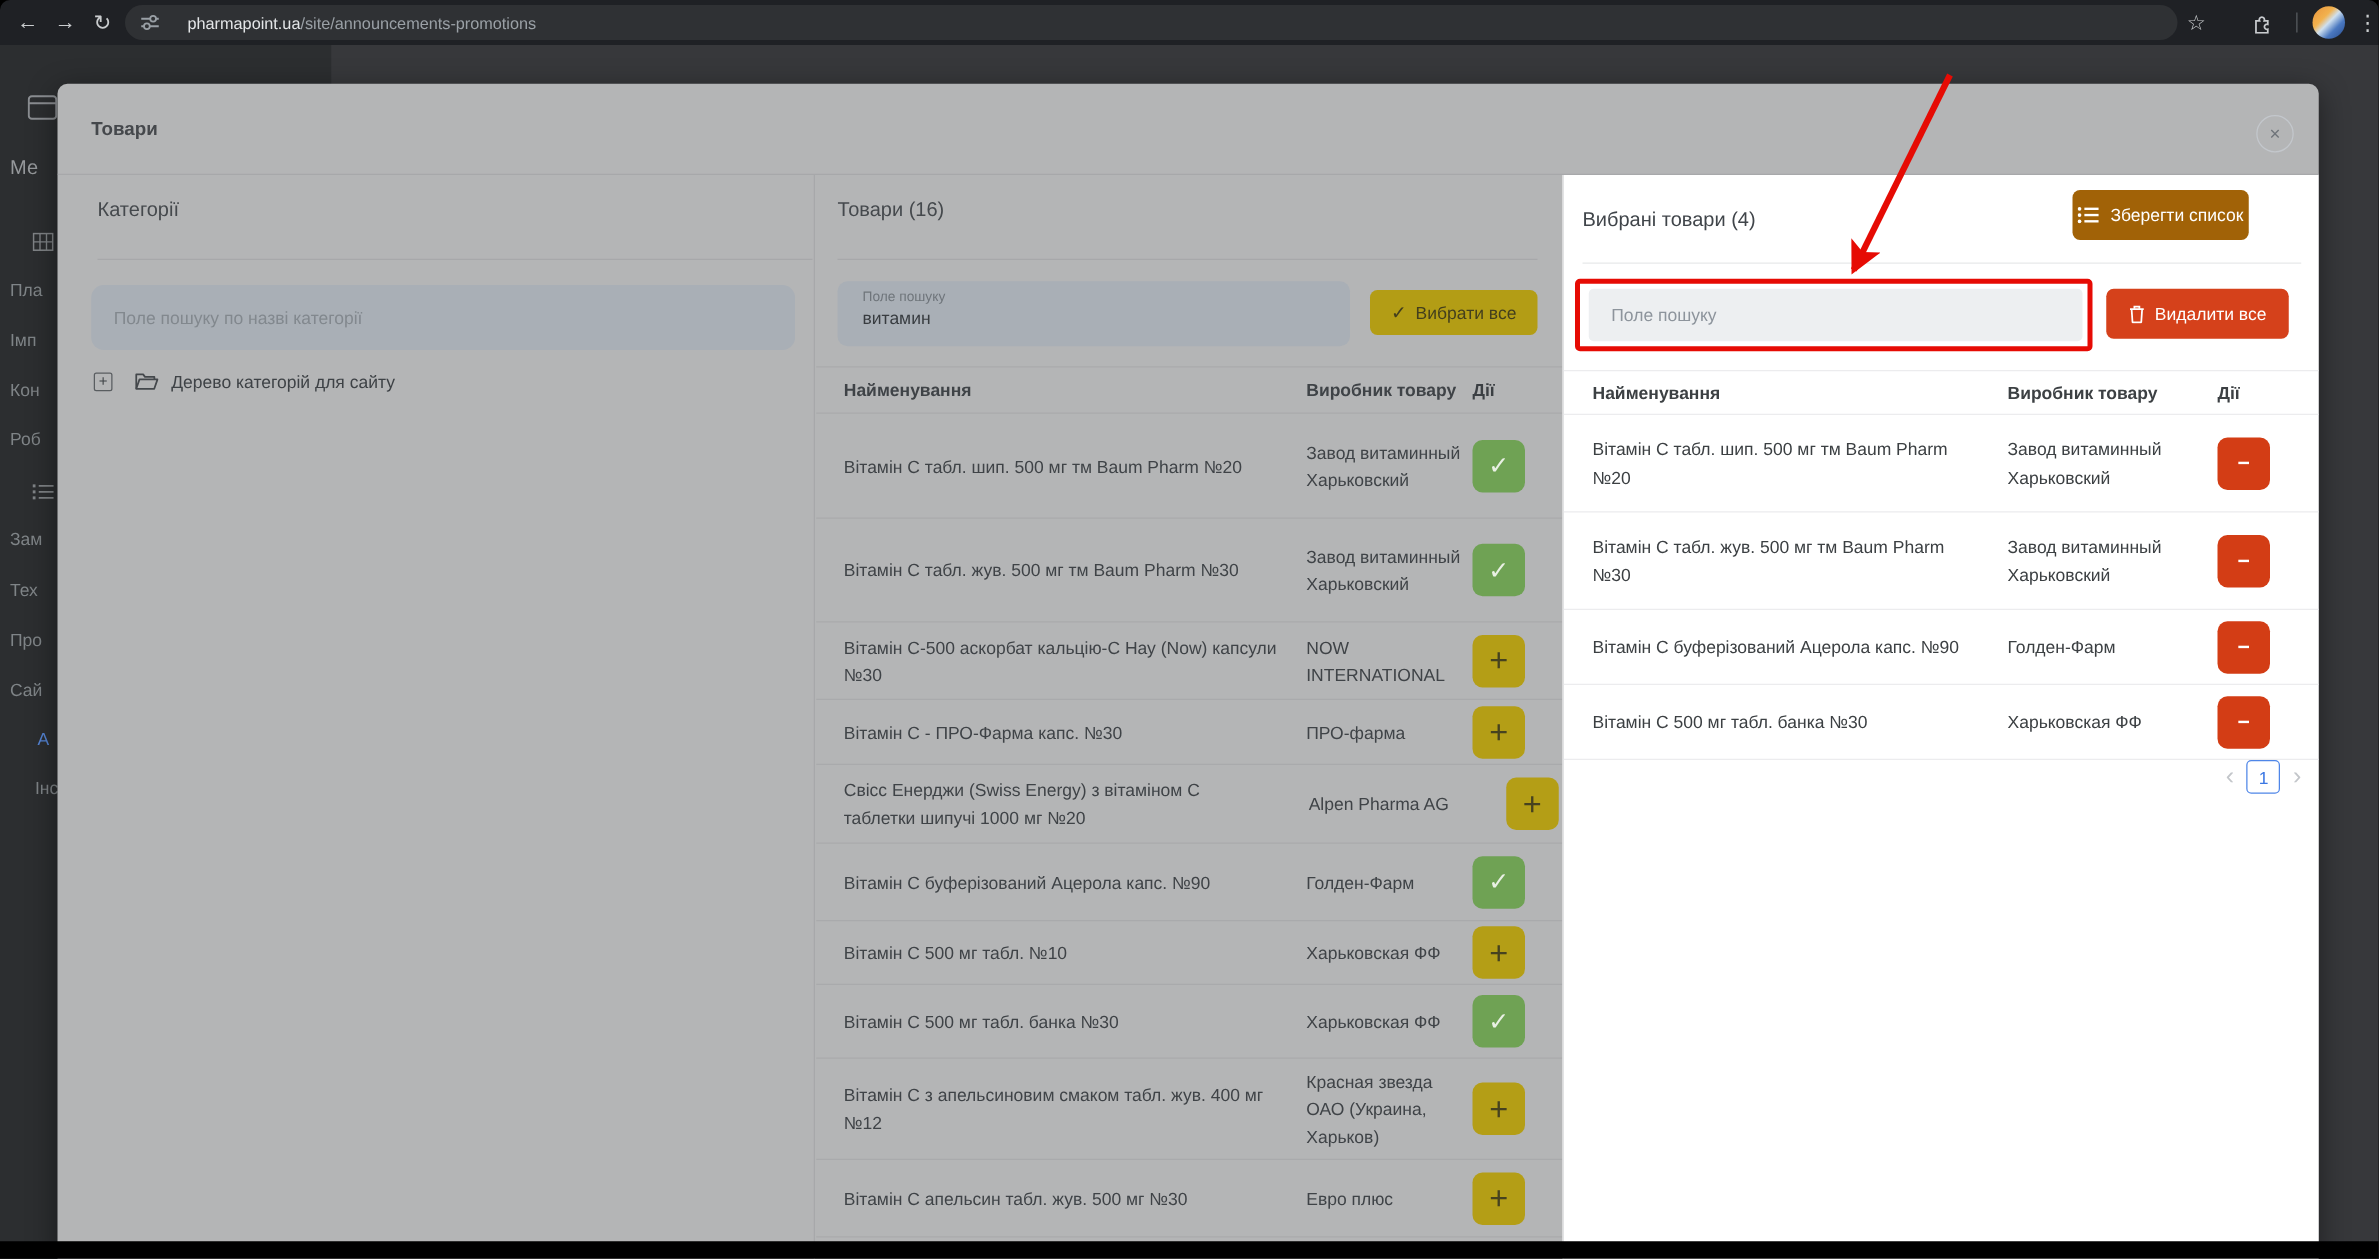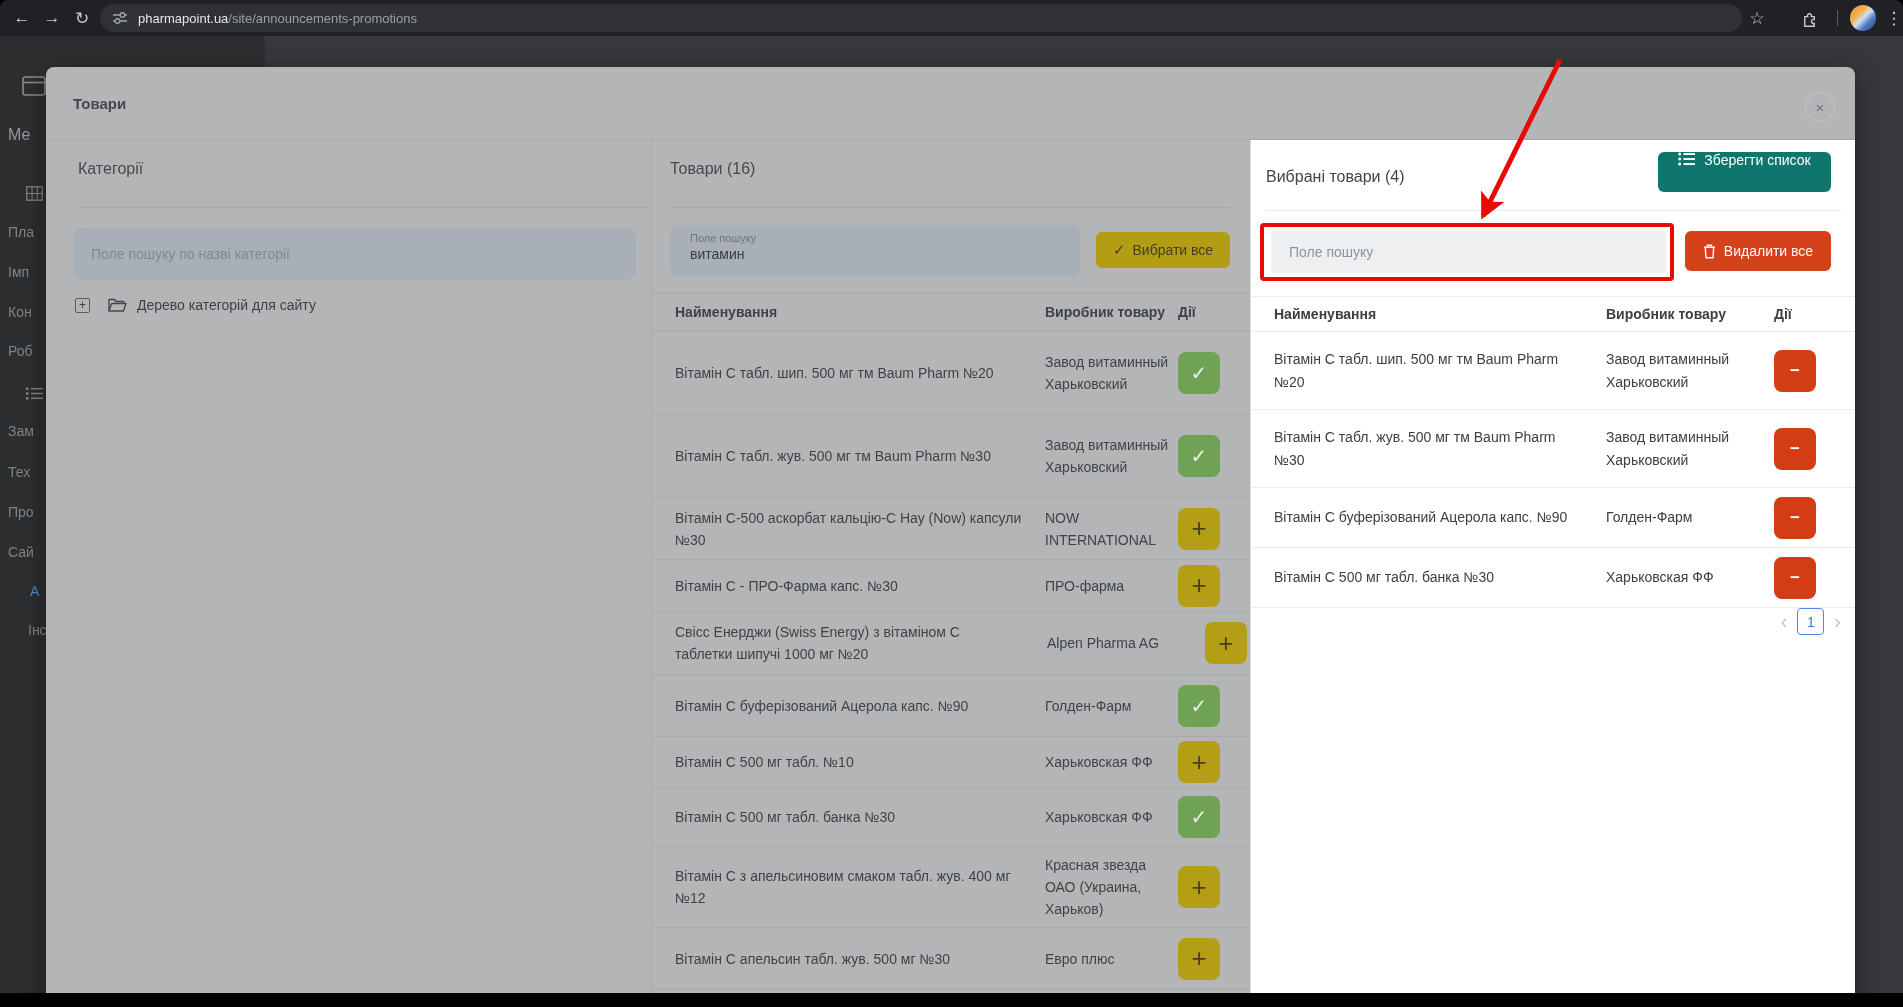--- a/index.html
+++ b/index.html
@@ -6,21 +6,21 @@
   html,body { width:1903px; height:1007px; overflow:hidden; background:#000; }
   body { font-family:"Liberation Sans", sans-serif; }
   .stage { position:relative; width:1903px; height:1007px; }
 
   
   .browser-bar { position:absolute; left:0; top:0; width:1903px; height:36px;
     background:#1f2125; border-radius:8px 8px 0 0; z-index:1; }
   .nav-ico { position:absolute; top:0; height:36px; display:flex; align-items:center; justify-content:center;
     color:#c9ccce; font-size:17px; width:28px; cursor:pointer; }
   .addr-pill { position:absolute; left:100px; top:4px; width:1642px; height:28px; border-radius:14px;
-    background:#2f3134; display:flex; align-items:center; padding-left:12px; }
+    background:#2f3134; display:flex; align-items:center; padding-left:12px;gap:12px; }
   .addr-text { font-size:13px; margin-left:10px; white-space:nowrap; }
   .addr-domain { color:#e4e6e8; }
   .addr-path { color:#9aa0a6; }
   .avatar { position:absolute; left:1850px; top:5px; width:26px; height:26px; border-radius:50%;
     background:linear-gradient(135deg,#e8923a 0%,#f2b24e 35%,#cfe0ef 50%,#4a78c0 70%,#274a8b 100%); }
   .bar-divider { position:absolute; left:1837px; top:10px; width:1px; height:16px; background:#5a5e62; }
 
   
   .page { position:absolute; left:0; top:36px; width:1903px; height:971px; background:#37383b; z-index:2; }
   .sidebar { position:absolute; left:0; top:0; width:265px; height:971px; background:#2c2e30; }
@@ -78,23 +78,23 @@
 
   .act-btn { width:42px; height:42px; border:none; border-radius:8px; cursor:pointer;
     font-family:"Liberation Sans",sans-serif; display:flex; align-items:center; justify-content:center; }
   .act-btn[data-variant="check"] { background:#6fa254; color:#e9f0e4; font-size:20px; }
   .act-btn[data-variant="plus"]  { background:#b49e16; color:#46421f; font-size:26px; font-weight:300; }
 
   
   .panel-sel { position:absolute; left:1204px; top:73px; width:605px; height:867px; background:#ffffff;
     border-left:1px solid #d9dadb; }
   .panel-sel .col-title { color:#40454a; }
-  .btn-save { position:absolute; left:407px; top:12px; width:173px; height:40px; background:#0f766e;
+  .btn-save { position:absolute; left:407px; top:12px; width:141px; height:40px; background:#a16207;
     border:none; border-radius:6px; color:#fff; font-size:14px; font-weight:500;
-    display:flex; justify-content:center; gap:9px; cursor:pointer;
+    display:flex; align-items:center; justify-content:center; gap:9px; cursor:pointer;
     font-family:"Liberation Sans",sans-serif; }
   .pdivider { position:absolute; left:15px; top:70px; width:575px; height:1px; background:#e8e9ea; }
   .field-light { position:absolute; left:20px; top:91px; width:395px; height:42px;
     background:#edeff1; border-radius:4px; }
   .field-light input { width:100%; height:100%; background:transparent; border:none; outline:none;
     font-family:"Liberation Sans",sans-serif; font-size:14px; color:#3c4043; padding:0 18px; }
   .field-light input::placeholder { color:#8d949c; opacity:1; }
   .btn-delete { position:absolute; left:434px; top:91px; width:146px; height:40px; background:#d5411b;
     border:none; border-radius:6px; color:#fff; font-size:14px; font-weight:500;
     display:flex; align-items:center; justify-content:center; gap:8px; cursor:pointer;

